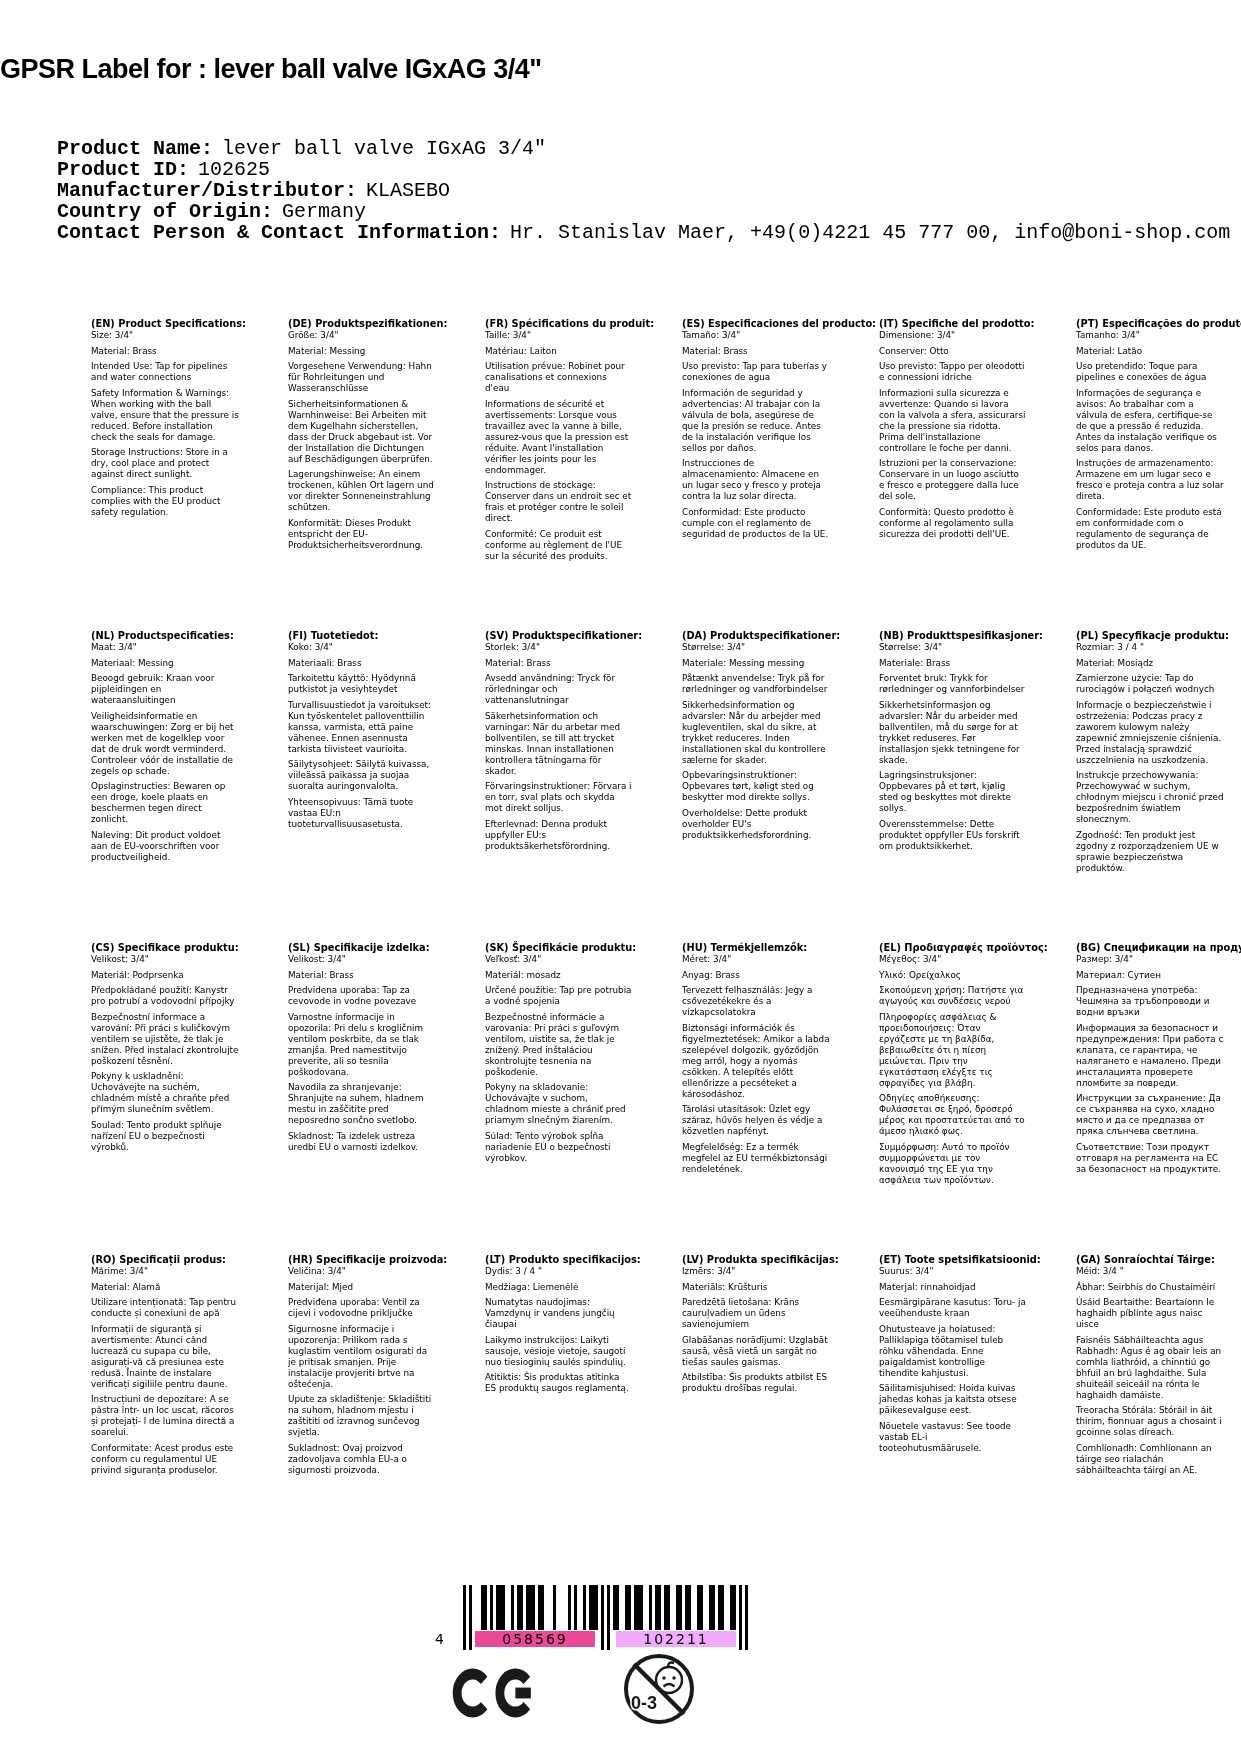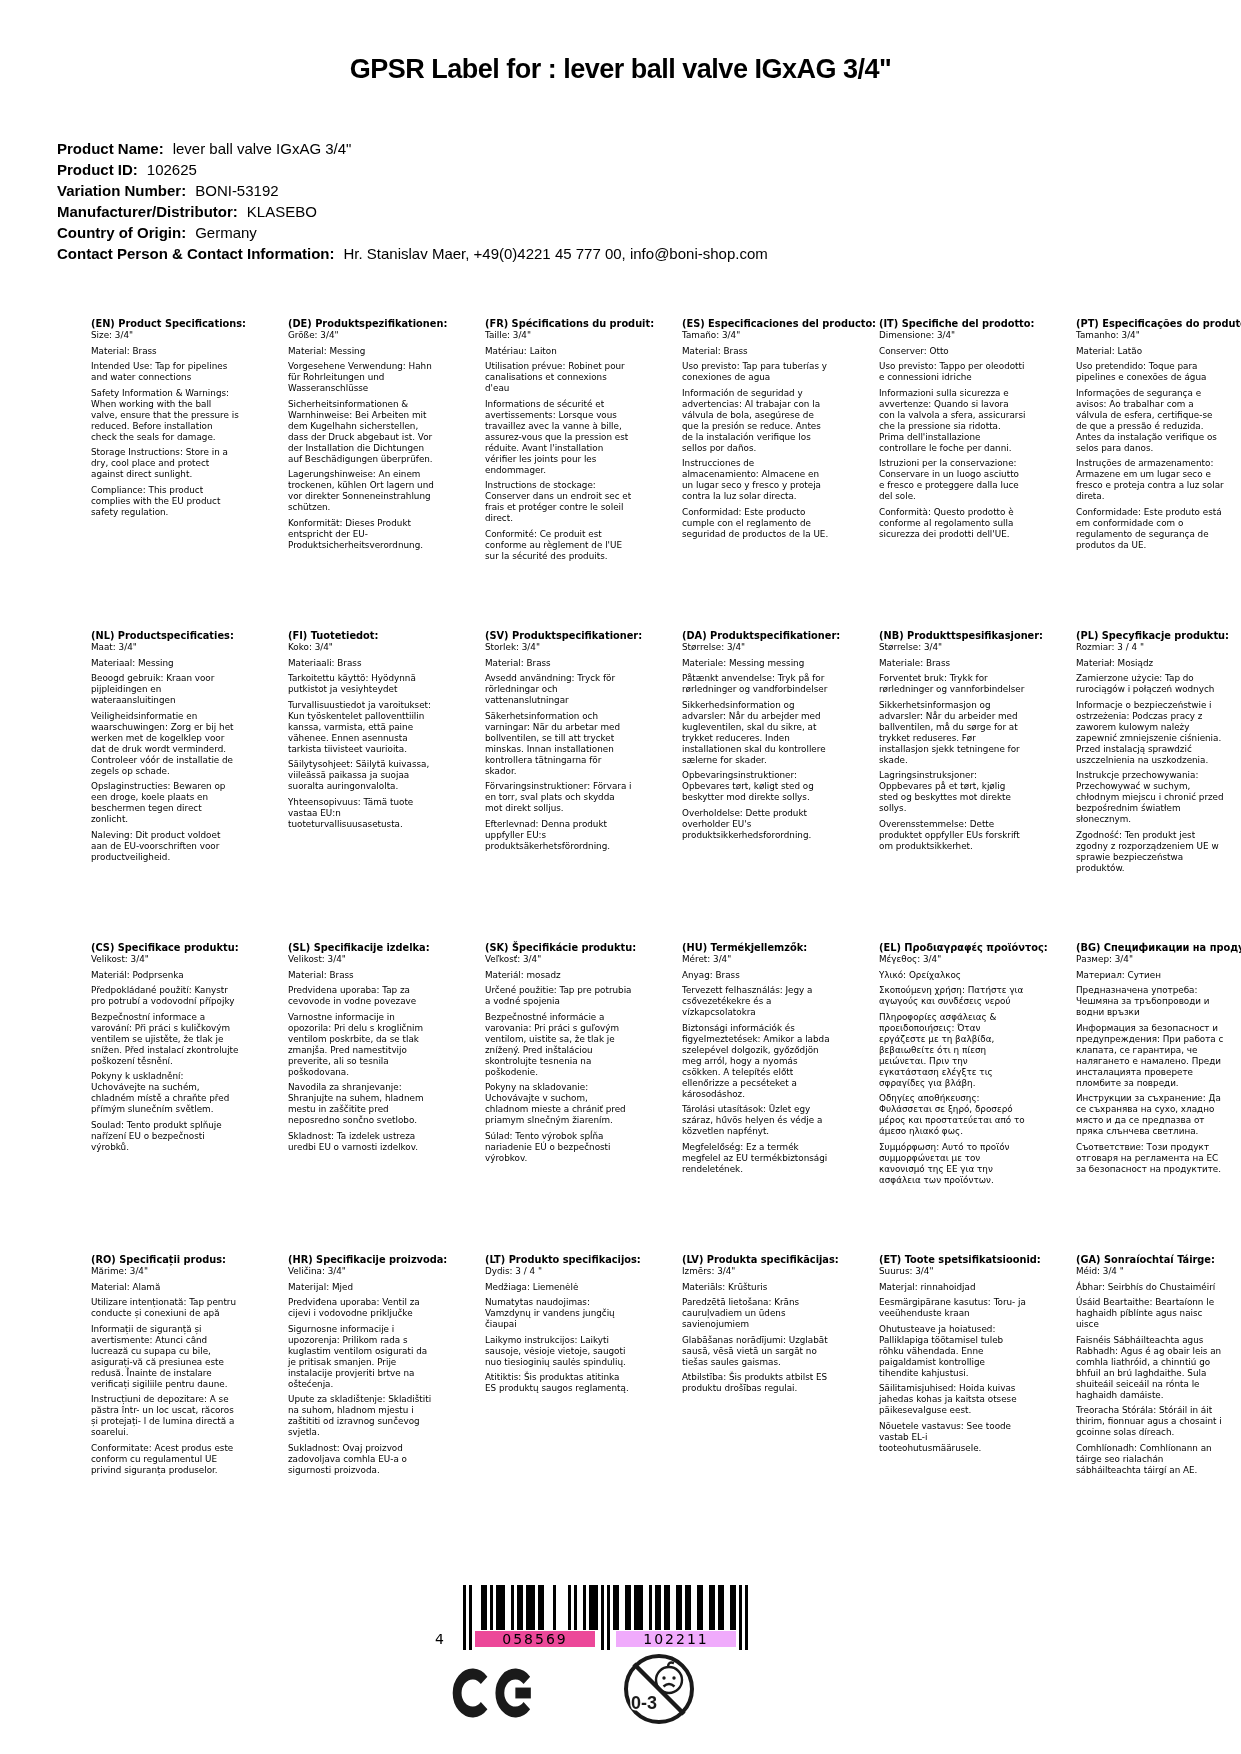--- a/index.html
+++ b/index.html
@@ -1,21 +1,21 @@
 <!DOCTYPE html>
 <html><head>
 <meta charset="utf-8">
 <style>
   html,body{margin:0;padding:0;background:#888;}
   .page{position:relative;width:1241px;height:1754px;background:#ffffff;color:#000;
         font-family:"DejaVu Sans",sans-serif;overflow:hidden;margin:0 auto;}
-  .doc-title{position:absolute;top:54px;left:0;width:100%;text-align:center;
+  .doc-title{position:absolute;top:54px;left:0;width:100%;text-align:left;
         font-family:"Liberation Sans",sans-serif;font-weight:bold;font-size:27px;letter-spacing:-0.5px;}
-  .product-info{position:absolute;left:57px;top:138px;font-family:Liberation Sans, sans-serif;
-        font-size:15px;line-height:21px;white-space:nowrap;}
+  .product-info{position:absolute;left:57px;top:138px;font-family:Liberation Mono, monospace;
+        font-size:20px;line-height:21px;white-space:nowrap;}
   .pi-label{font-weight:bold;margin-right:9px;}
   .lang-grid{position:absolute;left:57px;top:318px;display:grid;
         grid-template-columns:repeat(6,197px);grid-template-rows:repeat(4,312px);}
   .lang-block{width:148px;font-size:8.8px;line-height:11px;margin-left:34px;}
   .lang-title{font-weight:bold;font-size:9.8px;white-space:nowrap;margin:0 0 1px 0;}
   .lang-par{margin:0 0 4.5px 0;padding:0;}
   
   .barcode{position:absolute;left:463px;top:1585px;width:285px;height:66px;}
   .bc-bars{display:flex;align-items:flex-start;height:65px;}
   .bc-mod{width:3px;height:45px;background:transparent;flex:0 0 3px;}
@@ -32,21 +32,20 @@
 </head>
 <body>
 
 <div class="page">
 
   <div class="doc-title">GPSR Label for : lever ball valve IGxAG 3/4"</div>
 
   <div class="product-info">
       <div><span class="pi-label">Product Name:</span><span class="pi-value">lever ball valve IGxAG 3/4"</span></div>
       <div><span class="pi-label">Product ID:</span><span class="pi-value">102625</span></div>
-      <div><span class="pi-label">Variation Number:</span><span class="pi-value">BONI-53192</span></div>
       <div><span class="pi-label">Manufacturer/Distributor:</span><span class="pi-value">KLASEBO</span></div>
       <div><span class="pi-label">Country of Origin:</span><span class="pi-value">Germany</span></div>
       <div><span class="pi-label">Contact Person &amp; Contact Information:</span><span class="pi-value">Hr. Stanislav Maer, +49(0)4221 45 777 00, info@boni-shop.com</span></div>
     </div>
 
   <div class="lang-grid">
       <div class="lang-block">
         <div class="lang-title">(EN) Product Specifications:</div>
         <p class="lang-par">Size: 3/4"</p>
         <p class="lang-par">Material: Brass</p>

